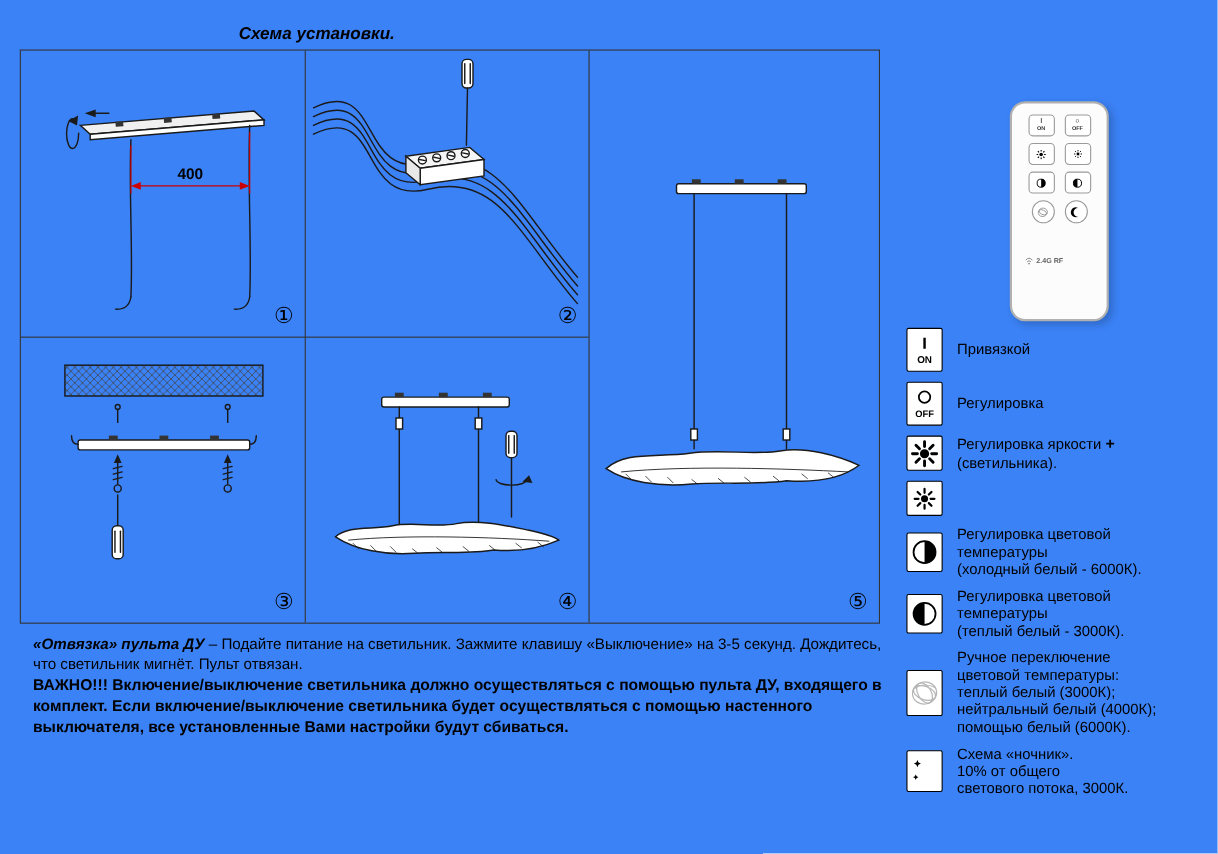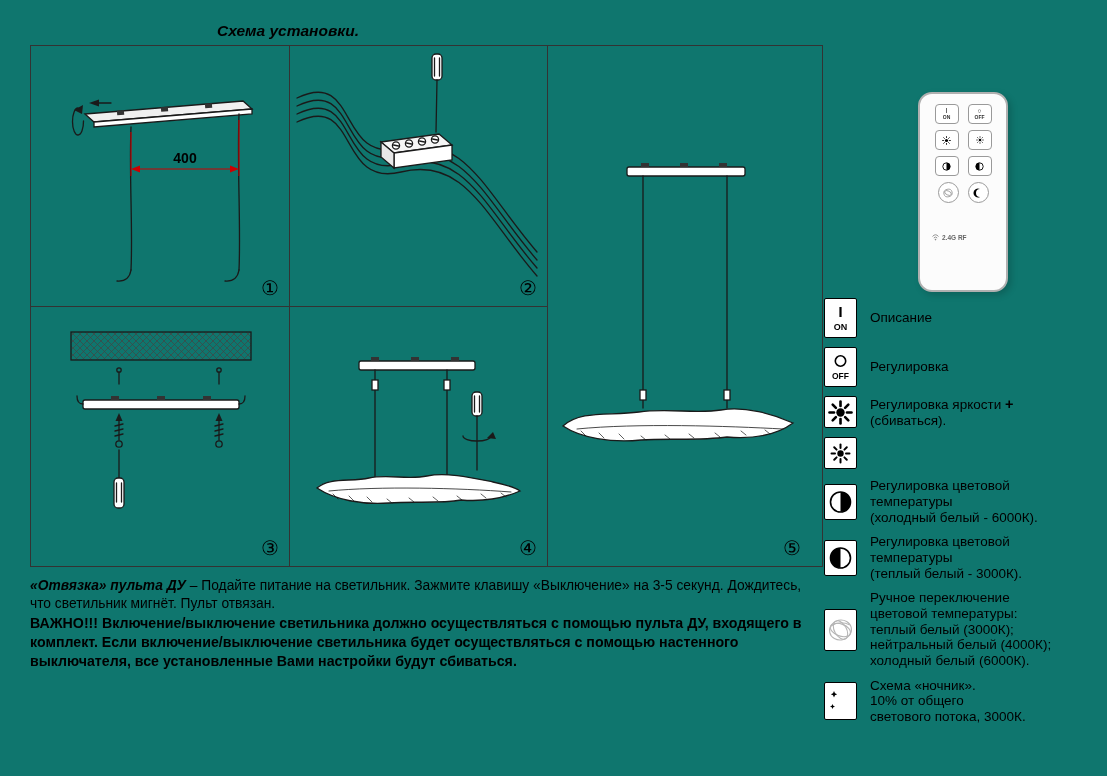--- a/index.html
+++ b/index.html
@@ -1,22 +1,22 @@
 <!DOCTYPE html>
 <html><head>
 <meta charset="utf-8">
 <style>
   html,body{margin:0;padding:0;background:#fff;}
-  .sheet{position:relative;width:1107px;height:776px;background:#0f766e;
+  .sheet{position:relative;width:1107px;height:776px;background:#3b82f6;
          font-family:"Liberation Sans", sans-serif;color:#000;overflow:hidden;}
 
   .install-title{position:absolute;left:30px;top:22px;width:516px;text-align:center;
     font-size:15.5px;font-weight:bold;font-style:italic;}
 
-  .grid{position:absolute;left:30px;top:45px;width:780px;height:520px;border:1.2px solid #333;padding-left:11px;}
+  .grid{position:absolute;left:18px;top:45px;width:780px;height:520px;border:1.2px solid #333;}
   .gv{position:absolute;top:0;width:1.2px;height:520px;background:#333;}
   .gh{position:absolute;left:0;height:1.2px;background:#333;}
   .pnl{position:absolute;}
   .pnum{position:absolute;font-size:20px;line-height:1;}
 
   .rc-title{position:absolute;left:822px;top:20px;width:278px;text-align:center;
     font-weight:bold;font-size:17.5px;line-height:1.3;}
 
   .remote{position:absolute;left:918px;top:92px;width:86px;height:196px;
     border:2px solid #b0b0b0;border-radius:14px;background:#fcfcfc;
@@ -276,21 +276,21 @@
 
   <div class="legend">
 
     <div class="leg-row">
       <div class="licon" style="height:38px">
         <svg width="29" height="35">
             <line x1="14.5" y1="6" x2="14.5" y2="16" stroke="#000" stroke-width="2.2"></line>
             <text x="14.5" y="29" font-size="9" font-weight="bold" text-anchor="middle">ON</text>
           </svg>
       </div>
-      <div class="ltext">Описание</div>
+      <div class="ltext">Привязкой</div>
     </div>
 
     <div class="leg-row">
       <div class="licon" style="height:38px">
         <svg width="29" height="35">
             <circle cx="14.5" cy="11" r="5.2" fill="none" stroke="#000" stroke-width="1.6"></circle>
             <text x="14.5" y="29" font-size="8.5" font-weight="bold" text-anchor="middle">OFF</text>
           </svg>
       </div>
       <div class="ltext">Регулировка</div>
@@ -307,21 +307,21 @@
               <line x1="6.7" y1="5.7" x2="9.9" y2="8.9"></line>
               <line x1="19.1" y1="18.1" x2="22.3" y2="21.3"></line>
               <line x1="6.7" y1="21.3" x2="9.9" y2="18.1"></line>
               <line x1="19.1" y1="8.9" x2="22.3" y2="5.7"></line>
             </g>
             <circle cx="14.5" cy="13.5" r="4.2" fill="#000"></circle>
           </svg>
       </div>
       <div class="ltext">
         <span>Регулировка яркости</span> <span class="sign">+</span>
-        <span class="block">(сбиваться).</span>
+        <span class="block">(светильника).</span>
       </div>
     </div>
 
     <div class="leg-row">
       <div class="licon" style="height:30px">
         <svg width="29" height="27">
             <g stroke="#000" stroke-width="2" stroke-linecap="round">
               <line x1="14.5" y1="4.5" x2="14.5" y2="8"></line>
               <line x1="14.5" y1="19" x2="14.5" y2="22.5"></line>
               <line x1="5.5" y1="13.5" x2="9" y2="13.5"></line>
@@ -373,21 +373,21 @@
               <ellipse cx="14.5" cy="18" rx="6" ry="10" transform="rotate(-30 14.5 18)"></ellipse>
               <path d="M5 14 Q14 8 24 13"></path>
             </g>
           </svg>
       </div>
       <div class="ltext">
         <span class="block">Ручное переключение</span>
         <span class="block">цветовой температуры:</span>
         <span class="block">теплый белый (3000К);</span>
         <span class="block">нейтральный белый (4000К);</span>
-        <span class="block">холодный белый (6000К).</span>
+        <span class="block">помощью белый (6000К).</span>
       </div>
     </div>
 
     <div class="leg-row">
       <div class="licon" style="height:36px">
         <svg width="29" height="32">
             <path d="M19 4 A12 12 0 1 0 19 28 A9.5 9.5 0 1 1 19 4 Z" fill="#000"></path>
             <path d="M8 6 l1 2.2 2.2 1 -2.2 1 -1 2.2 -1 -2.2 -2.2 -1 2.2 -1 Z" fill="#000"></path>
             <path d="M6.5 19 l0.8 1.7 1.7 0.8 -1.7 0.8 -0.8 1.7 -0.8 -1.7 -1.7 -0.8 1.7 -0.8 Z" fill="#000"></path>
           </svg>

